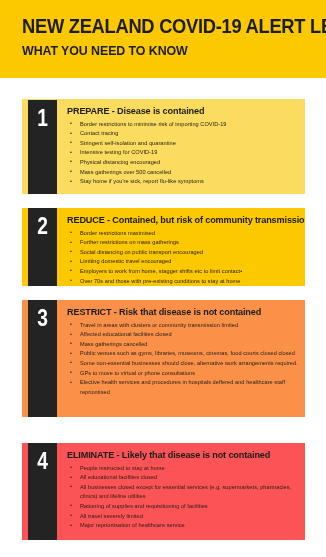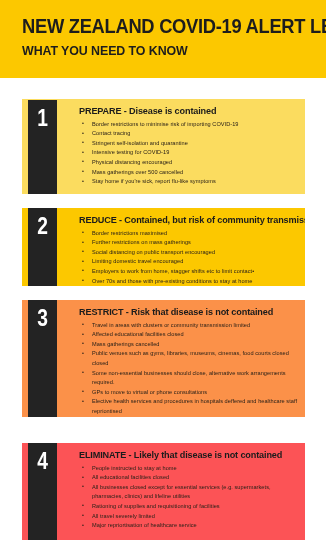--- a/index.html
+++ b/index.html
@@ -70,21 +70,21 @@
   .card-num span {
     font-family:"Liberation Sans Narrow","Liberation Sans", sans-serif;
     font-size:24px;
     font-weight:bold;
     color:#ffffff;
     line-height:1;
     transform:scaleX(0.8);
   }
   .card-body {
     flex:1 1 auto;
-    padding:7px 7px 7px 22px;
+    padding:7px 7px 7px 10px;
   }
   .card-heading {
     font-family:"Liberation Sans Narrow","Liberation Sans", sans-serif;
     font-size:9.6px;
     font-weight:bold;
     color:#1b1b1b;
     letter-spacing:-0.15px;
     line-height:1.1;
     transform:scaleX(0.95);
     transform-origin:left center;

